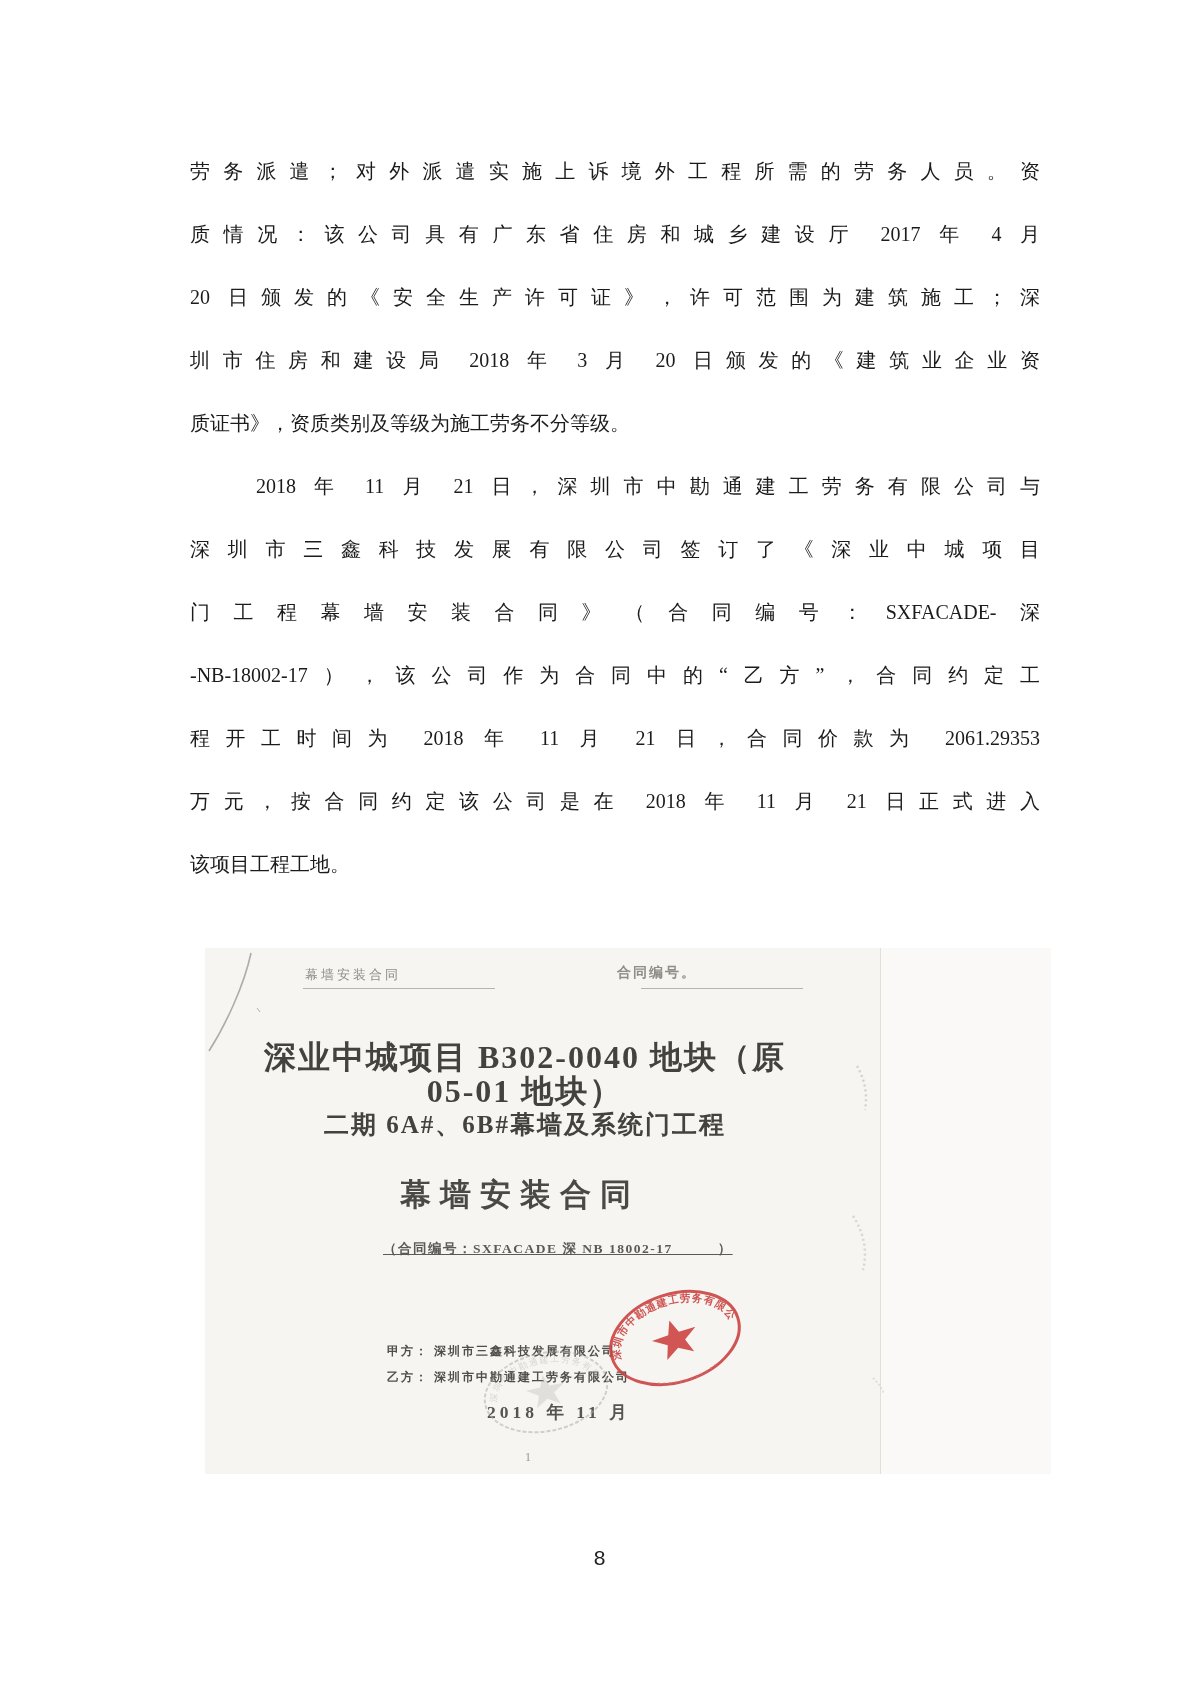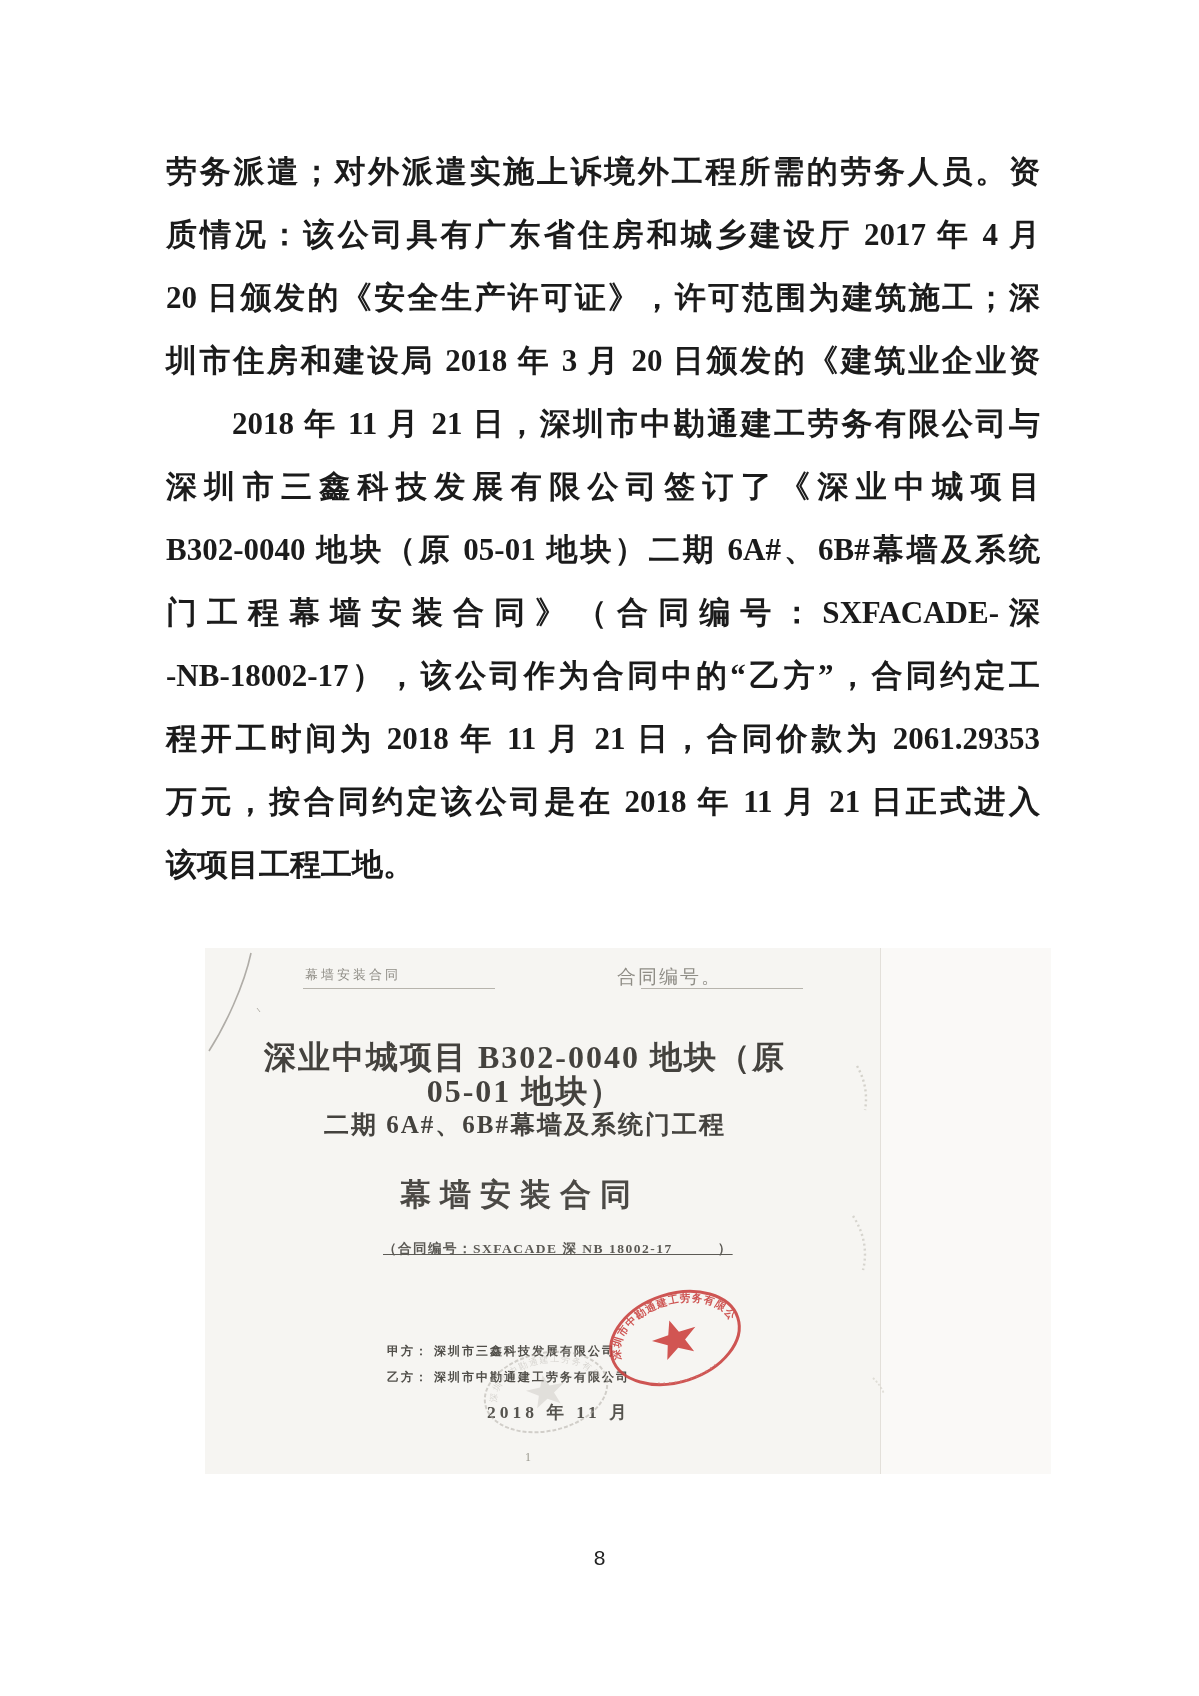--- a/index.html
+++ b/index.html
@@ -10,24 +10,25 @@
     overflow:hidden;
     font-family:"Liberation Serif","DejaVu Serif",serif;
   }
   
   .textblock{
     position:absolute;left:166px;top:140px;width:874px;
     color:#1b1b1b;
   }
   .tline{
     height:63px;line-height:63px;
-    font-size:31px;
+    font-size:20px;
     white-space:nowrap;
-    font-weight:700;
+    font-weight:400;
     text-align:justify;
+    margin-left:24px;
   }
   .tline.jl{ text-align-last:justify; white-space:normal; }
   .tline.indent{ text-indent:66px; }
   
   .scan{
     position:absolute;left:205px;top:948px;width:845px;height:526px;
     background:#f6f5f2;
     color:#4a4a46;
   }
   .scan .rightstrip{
@@ -37,22 +38,23 @@
   .scan-header-left{
     position:absolute;left:100px;top:18px;
     font-size:13px;color:#8f8d86;letter-spacing:3px;
     filter:blur(.4px);
   }
   .scan-underline-left{
     position:absolute;left:98px;top:40px;width:192px;height:1px;background:#b7b4ad;
   }
   .scan-header-mid{
     position:absolute;left:412px;top:16px;
-    font-size:19px;color:#8f8d86;letter-spacing:2px;
+    font-size:14px;color:#8f8d86;letter-spacing:2px;
     filter:blur(.4px);
+    font-weight:bold;
   }
   .scan-underline-mid{
     position:absolute;left:436px;top:40px;width:162px;height:1px;background:#b7b4ad;
   }
   .scan-title{
     position:absolute;left:40px;top:92px;width:560px;
     text-align:center;
     font-weight:700;color:#44423e;
     filter:blur(.3px);
   }
@@ -99,23 +101,23 @@
 </head>
 <body>
 
 <div class="page">
 
   <div class="textblock">
     <div class="tline jl">劳务派遣；对外派遣实施上诉境外工程所需的劳务人员。资</div>
     <div class="tline jl">质情况：该公司具有广东省住房和城乡建设厅 2017 年 4 月</div>
     <div class="tline jl">20 日颁发的《安全生产许可证》，许可范围为建筑施工；深</div>
     <div class="tline jl">圳市住房和建设局 2018 年 3 月 20 日颁发的《建筑业企业资</div>
+    <div class="tline">质证书》，资质类别及等级为施工劳务不分等级。</div>
     <div class="tline jl indent">2018 年 11 月 21 日，深圳市中勘通建工劳务有限公司与</div>
     <div class="tline jl">深圳市三鑫科技发展有限公司签订了《深业中城项目</div>
-    <div class="tline jl">B302-0040 地块（原 05-01 地块）二期 6A#、6B#幕墙及系统</div>
     <div class="tline jl">门工程幕墙安装合同》（合同编号：SXFACADE-深</div>
     <div class="tline jl">-NB-18002-17），该公司作为合同中的“乙方”，合同约定工</div>
     <div class="tline jl">程开工时间为 2018 年 11 月 21 日，合同价款为 2061.29353</div>
     <div class="tline jl">万元，按合同约定该公司是在 2018 年 11 月 21 日正式进入</div>
     <div class="tline">该项目工程工地。</div>
   </div>
 
   <div class="scan">
     <div class="rightstrip"></div>
 

